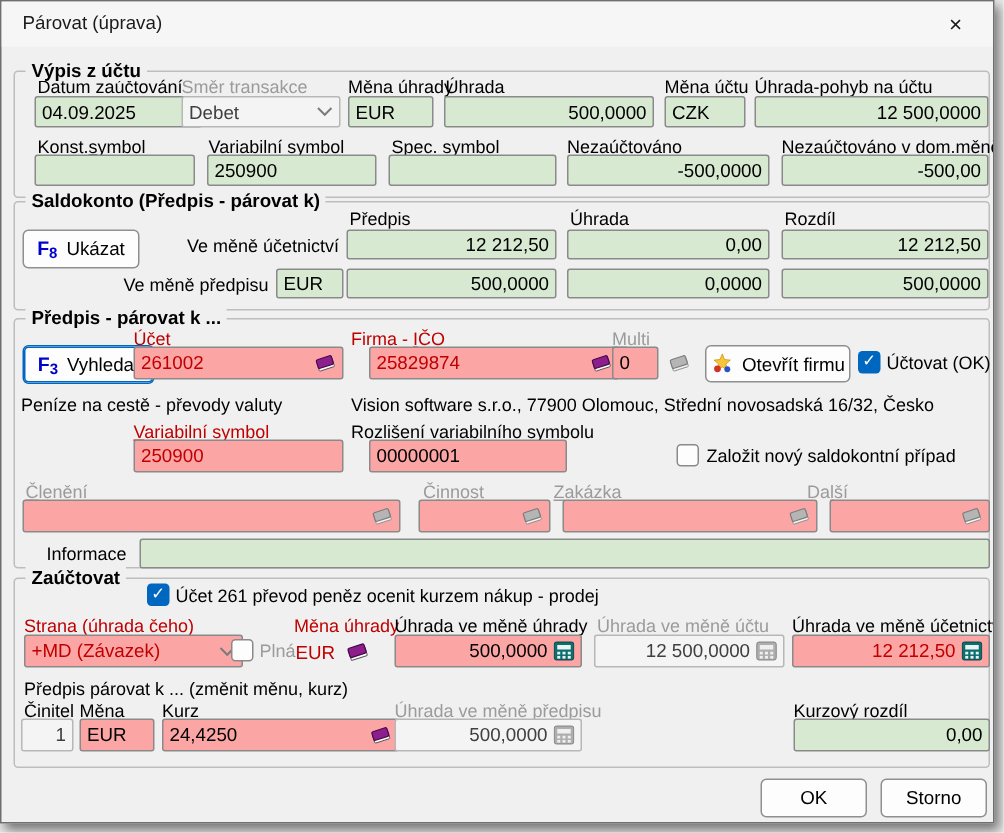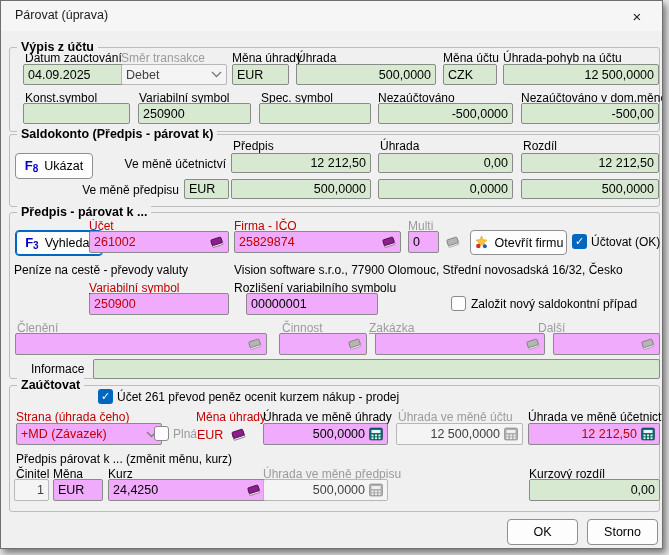--- a/index.html
+++ b/index.html
@@ -21,21 +21,21 @@
     display:flex;align-items:center;justify-content:center;
     font-size:15px;color:#1a1a1a;
   }
   .grp{position:absolute;border:1px solid #bdbdbd;border-radius:3px;box-sizing:border-box;}
   .legend{position:absolute;font-size:12.5px;font-weight:bold;color:#000;background:#f0f0f0;padding:0 4px;white-space:nowrap;z-index:2;}
   .lbl{position:absolute;font-size:12px;color:#000;white-space:nowrap;}
   .lbl.red{color:#c00000;}
   .lbl.dis{color:#9b9b9b;}
   .fld{
     position:absolute;height:21px;box-sizing:border-box;border:1px solid #8a8a8a;border-radius:2px;
-    background:#f0abfc;font-size:12.5px;color:#000;
+    background:#fca5a5;font-size:12.5px;color:#000;
     display:flex;align-items:center;padding:0 4px;white-space:nowrap;overflow:hidden;
   }
   .fld.h22{height:22px;}
   .fld.green{background:#d8e9d2;}
   .fld.right{justify-content:flex-end;}
   .fld.between{justify-content:space-between;gap:24px;}
   .fld.redtxt{color:#c00000;}
   .fld.dis{background:#f4f4f4;border-color:#b7b7b7;color:#404040;}
   .fld .ic{display:flex;align-items:center;margin-left:4px;flex:0 0 auto;}
   .btn{
@@ -213,21 +213,21 @@
     <span>Vyhledat</span>
   </div>
   <div class="fld h22 redtxt between" style="left:88px;top:230px;width:140px">
     <span>261002</span>
     <span class="ic">
         <svg width="15" height="14" viewBox="0 0 15 14">
           <use href="#book"></use>
         </svg>
       </span>
   </div>
-  <div class="fld h22 redtxt between" style="left:233px;top:230px;width:167px">
+  <div class="fld h22 redtxt between" style="left:245px;top:230px;width:167px">
     <span>25829874</span>
     <span class="ic">
         <svg width="15" height="14" viewBox="0 0 15 14">
           <use href="#book"></use>
         </svg>
       </span>
   </div>
   <div class="fld h22" style="left:407px;top:230px;width:31px">
       <span>0</span>
     </div>

